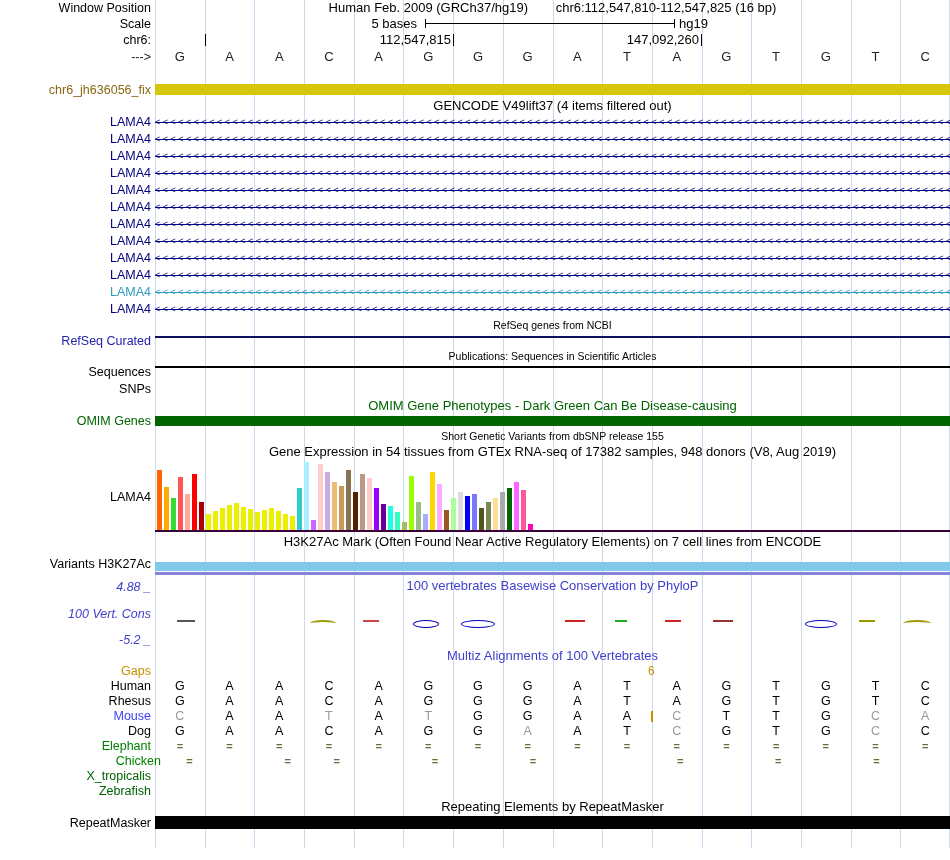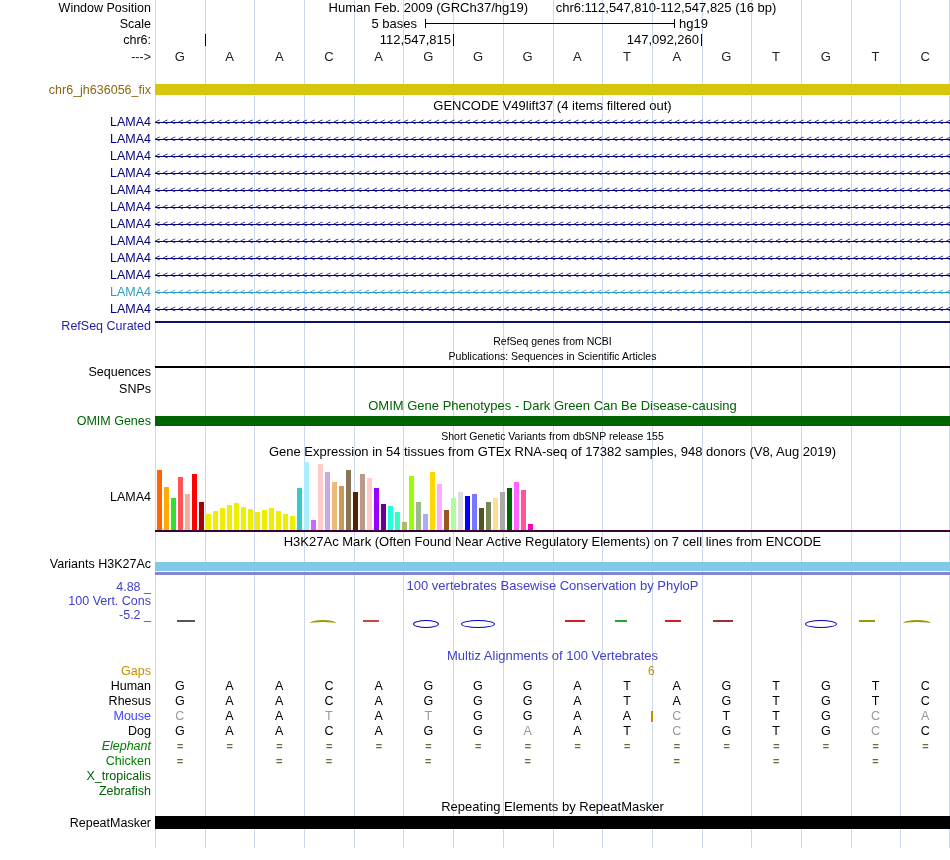--- a/index.html
+++ b/index.html
@@ -30,22 +30,22 @@
   .scale-right{position:absolute;left:524px;top:0;}
   .base-grid{display:grid;grid-template-columns:repeat(16,1fr);text-align:center;height:100%;align-items:center;}
   .fullbar{width:100%;}
   .thinline{position:absolute;left:0;width:100%;height:2px;background:#101060;}
   .transcript{height:17px;line-height:17px;font-size:9px;letter-spacing:2.5px;overflow:hidden;white-space:nowrap;
      background:linear-gradient(to bottom,transparent 8px,currentColor 8px,currentColor 9px,transparent 9px);}
   .gtex-wrap{position:absolute;left:0;right:0;bottom:2px;top:0;}
   .gtex-bars{position:absolute;left:2px;bottom:0;display:flex;align-items:flex-end;}
   .gtex-bars .bar{width:5px;margin-right:2px;}
   .gtex-baseline{position:absolute;left:0;bottom:0;width:100%;height:2px;}
-  .phylop-lbl{display:flex;flex-direction:column;line-height:normal !important;
-     padding-top:2px;padding-bottom:1px;box-sizing:border-box;}
+  .phylop-lbl{display:flex;flex-direction:column;justify-content:space-between;line-height:normal !important;
+     padding-top:2px;padding-bottom:1px;box-sizing:border-box;font-style:italic;}
   .mk{position:absolute;top:26px;}
   .mk.dash{height:2px;}
   .mk.oval{height:8px;border:1px solid;border-radius:50%;box-sizing:border-box;}
   .mk.arc{height:5px;border-top:2px solid;border-radius:60% 60% 0 0;}
   .eq{font-weight:bold;font-size:11px;color:#6b6b3a;}
   .ins-tick{position:absolute;top:2px;width:2px;height:11px;background:#C89000;}
   .gapnum{position:absolute;top:0;font-size:12px;}
 </style>
 </head>
 <body>
@@ -190,30 +190,30 @@
           </div>
         </div>
         <div class="r" style="height: 17px; line-height: 17px;">
           <div class="l" style="color: rgb(0, 0, 128);">LAMA4</div>
           <div class="t">
             <div class="transcript" style="color: rgb(0, 0, 128);">&lt;&lt;&lt;&lt;&lt;&lt;&lt;&lt;&lt;&lt;&lt;&lt;&lt;&lt;&lt;&lt;&lt;&lt;&lt;&lt;&lt;&lt;&lt;&lt;&lt;&lt;&lt;&lt;&lt;&lt;&lt;&lt;&lt;&lt;&lt;&lt;&lt;&lt;&lt;&lt;&lt;&lt;&lt;&lt;&lt;&lt;&lt;&lt;&lt;&lt;&lt;&lt;&lt;&lt;&lt;&lt;&lt;&lt;&lt;&lt;&lt;&lt;&lt;&lt;&lt;&lt;&lt;&lt;&lt;&lt;&lt;&lt;&lt;&lt;&lt;&lt;&lt;&lt;&lt;&lt;&lt;&lt;&lt;&lt;&lt;&lt;&lt;&lt;&lt;&lt;&lt;&lt;&lt;&lt;&lt;&lt;&lt;&lt;&lt;&lt;&lt;&lt;&lt;&lt;&lt;&lt;&lt;&lt;&lt;&lt;&lt;&lt;&lt;&lt;&lt;&lt;&lt;&lt;&lt;&lt;&lt;&lt;&lt;&lt;&lt;&lt;&lt;&lt;&lt;&lt;</div>
           </div>
         </div>
       </div>
 
+    <div class="r" style="height:15px;line-height:15px">
+      <div class="l"></div>
+      <div class="t c sm">RefSeq genes from NCBI</div>
+    </div>
+
     <div class="r" style="height:16px;line-height:16px">
       <div class="l blue2">RefSeq Curated</div>
       <div class="t">
         <div class="thinline" style="top:3px"></div>
       </div>
-    </div>
-
-    <div class="r" style="height:15px;line-height:15px">
-      <div class="l"></div>
-      <div class="t c sm">RefSeq genes from NCBI</div>
     </div>
 
     <div class="r" style="height:15px;line-height:15px">
       <div class="l"></div>
       <div class="t c sm">Publications: Sequences in Scientific Articles</div>
     </div>
 
     <div class="r" style="height:16px;line-height:16px">
       <div class="l">Sequences</div>
       <div class="t">
@@ -451,21 +451,21 @@
               <span style="color: rgb(0, 0, 0);">T</span>
               <span style="color: rgb(153, 153, 153);">C</span>
               <span style="color: rgb(0, 0, 0);">G</span>
               <span style="color: rgb(0, 0, 0);">T</span>
               <span style="color: rgb(0, 0, 0);">G</span>
               <span style="color: rgb(153, 153, 153);">C</span>
               <span style="color: rgb(0, 0, 0);">C</span>
             </div>
           </div>
         </div>
-        <div class="r" style="height: 15px; line-height: 15px; font-style: italic;">
+        <div class="r" style="height: 15px; line-height: 15px;">
           <div class="l" style="color: rgb(0, 128, 0);">Elephant</div>
           <div class="t">
             <div class="base-grid">
               <span class="eq" style="grid-column: 1;">=</span>
               <span class="eq" style="grid-column: 2;">=</span>
               <span class="eq" style="grid-column: 3;">=</span>
               <span class="eq" style="grid-column: 4;">=</span>
               <span class="eq" style="grid-column: 5;">=</span>
               <span class="eq" style="grid-column: 6;">=</span>
               <span class="eq" style="grid-column: 7;">=</span>
@@ -474,21 +474,21 @@
               <span class="eq" style="grid-column: 10;">=</span>
               <span class="eq" style="grid-column: 11;">=</span>
               <span class="eq" style="grid-column: 12;">=</span>
               <span class="eq" style="grid-column: 13;">=</span>
               <span class="eq" style="grid-column: 14;">=</span>
               <span class="eq" style="grid-column: 15;">=</span>
               <span class="eq" style="grid-column: 16;">=</span>
             </div>
           </div>
         </div>
-        <div class="r" style="height: 15px; line-height: 15px;">
+        <div class="r" style="height: 15px; line-height: 15px; padding-left: 10px;">
           <div class="l" style="color: rgb(0, 128, 0);">Chicken</div>
           <div class="t">
             <div class="base-grid">
               <span class="eq" style="grid-column: 1;">=</span>
               <span class="eq" style="grid-column: 3;">=</span>
               <span class="eq" style="grid-column: 4;">=</span>
               <span class="eq" style="grid-column: 6;">=</span>
               <span class="eq" style="grid-column: 8;">=</span>
               <span class="eq" style="grid-column: 11;">=</span>
               <span class="eq" style="grid-column: 13;">=</span>

